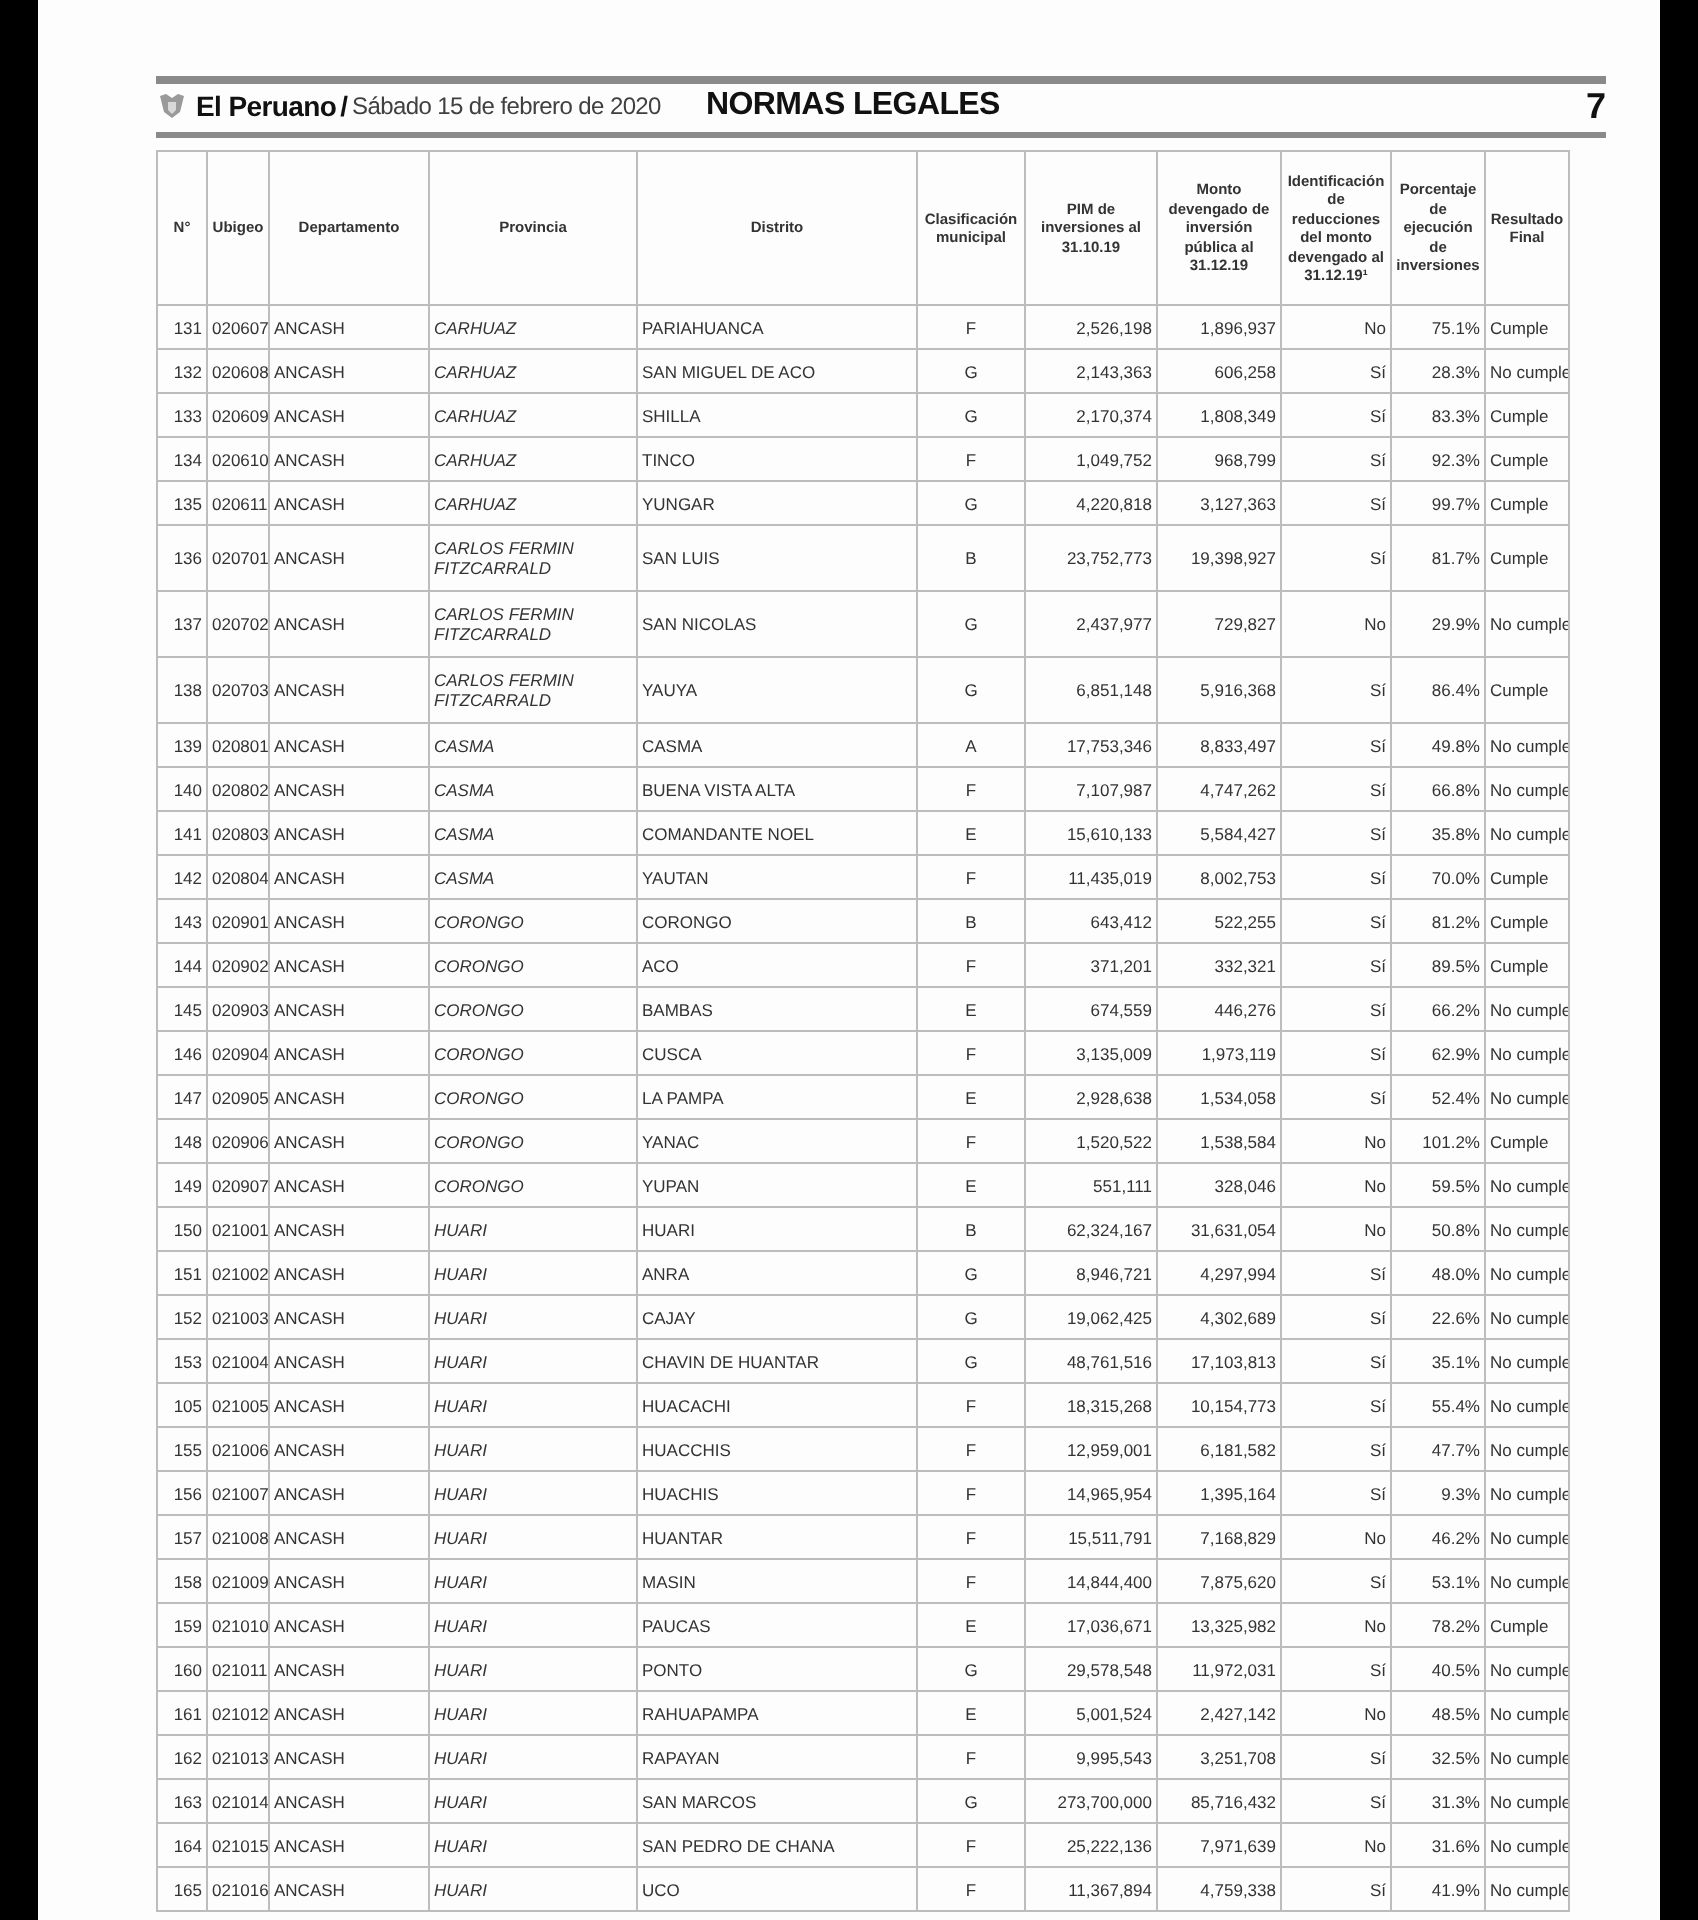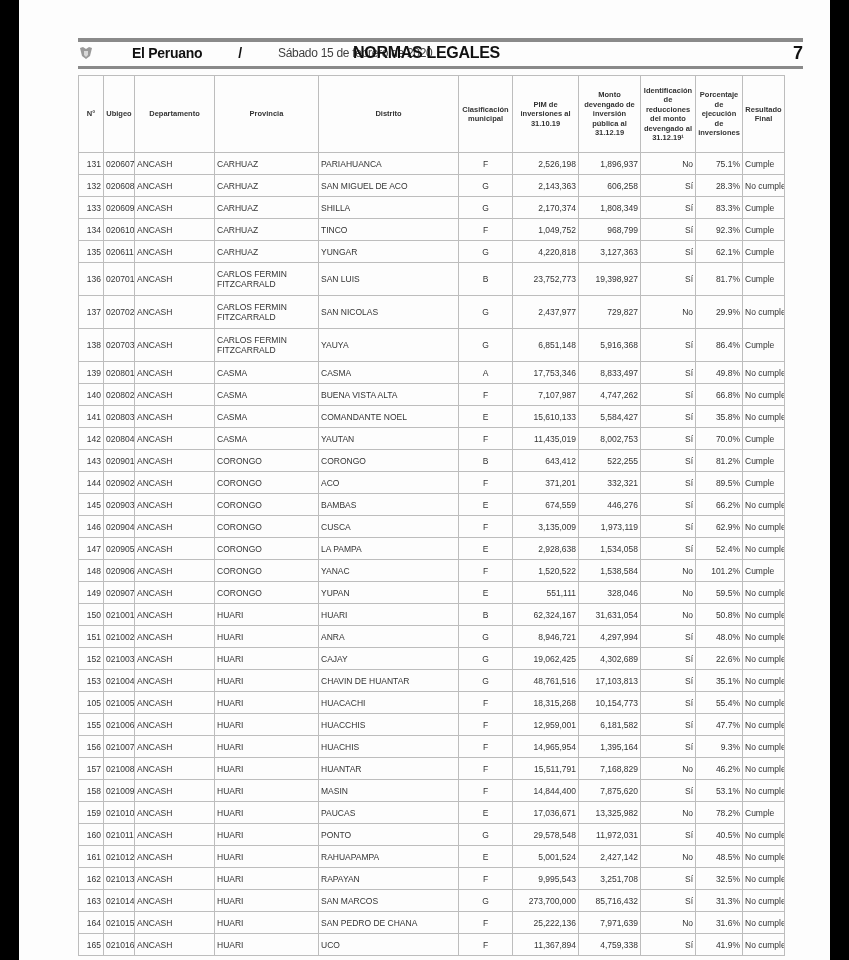--- a/index.html
+++ b/index.html
@@ -11,21 +11,21 @@
   }
   .page {
     position: absolute; left: 19px; top: 0; width: 811px; height: 960px;
     background: #fdfdfd; overflow: hidden;
   }
   .rule-top {
     position: absolute; left: 59px; top: 38px; width: 725px; height: 4px; background: #8a8a8a;
   }
   .masthead {
     position: absolute; left: 59px; top: 42px; width: 725px; height: 22px;
-    display: flex; align-items: center; gap: 34px;
+    display: flex; align-items: center;
   }
   .logo { width: 16px; height: 16px; margin-right: 4px; }
   .brand { font-weight: bold; font-size: 14px; color: #111; letter-spacing: -0.3px; }
   .slash { font-weight: bold; font-size: 14px; color: #111; margin: 0 2px; }
   .date { font-size: 12px; color: #404040; letter-spacing: -0.3px; }
   .section {
     position: absolute; left: 275px; top: 0; font-weight: bold; font-size: 16px; color: #111;
     letter-spacing: -0.3px; line-height: 22px;
   }
   .pageno {
@@ -42,21 +42,21 @@
   }
   th, td { border: 1px solid #bdbdbd; padding: 0 2px; overflow: hidden; white-space: nowrap; }
   th {
     font-weight: bold; font-size: 7.5px; line-height: 9.5px; color: #333;
     text-align: center; height: 76px; white-space: normal;
   }
   td { height: 21px; line-height: 10px; }
   tr.tall td { height: 32px; margin-left: 25px; }
   td.num { text-align: right; }
   td.ctr { text-align: center; }
-  td.wrap { white-space: normal; }
+  td.wrap { white-space: normal; font-style: italic; }
 </style>
 </head>
 <body>
 
 <div class="page">
   <div class="rule-top"></div>
   <div class="masthead">
     <svg class="logo" viewBox="0 0 16 16">
       <path d="M2 3 L5 2 L8 4 L11 2 L14 3 L13 7 L12 11 L8 14 L4 11 L3 7 Z" fill="#9a9a9a"></path>
       <path d="M6 6 L10 6 L10 10 L8 12 L6 10 Z" fill="#d8d8d8"></path>
@@ -154,21 +154,21 @@
         <tr>
           <td class="num">135</td>
           <td>020611</td>
           <td>ANCASH</td>
           <td class="wrap">CARHUAZ</td>
           <td>YUNGAR</td>
           <td class="ctr">G</td>
           <td class="num">4,220,818</td>
           <td class="num">3,127,363</td>
           <td class="num">Sí</td>
-          <td class="num">62.1%</td>
+          <td class="num">99.7%</td>
           <td>Cumple</td>
         </tr>
         <tr class="tall">
           <td class="num">136</td>
           <td>020701</td>
           <td>ANCASH</td>
           <td class="wrap">CARLOS FERMIN FITZCARRALD</td>
           <td>SAN LUIS</td>
           <td class="ctr">B</td>
           <td class="num">23,752,773</td>

